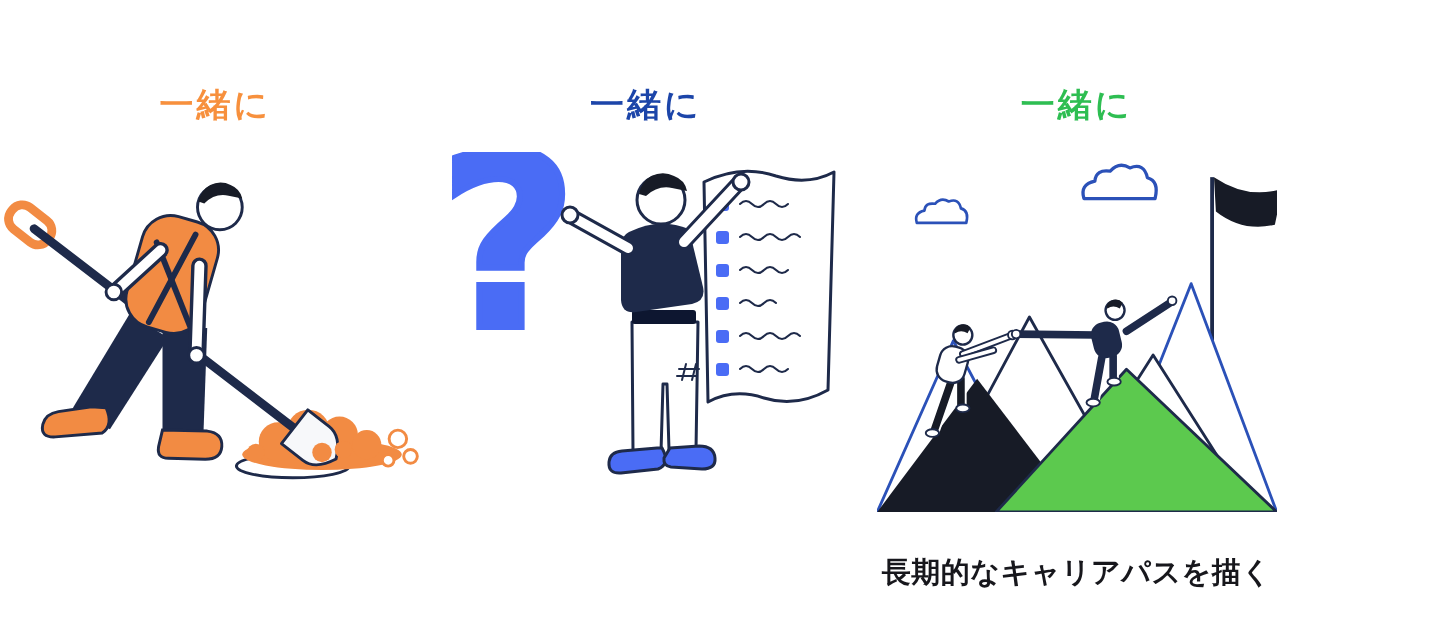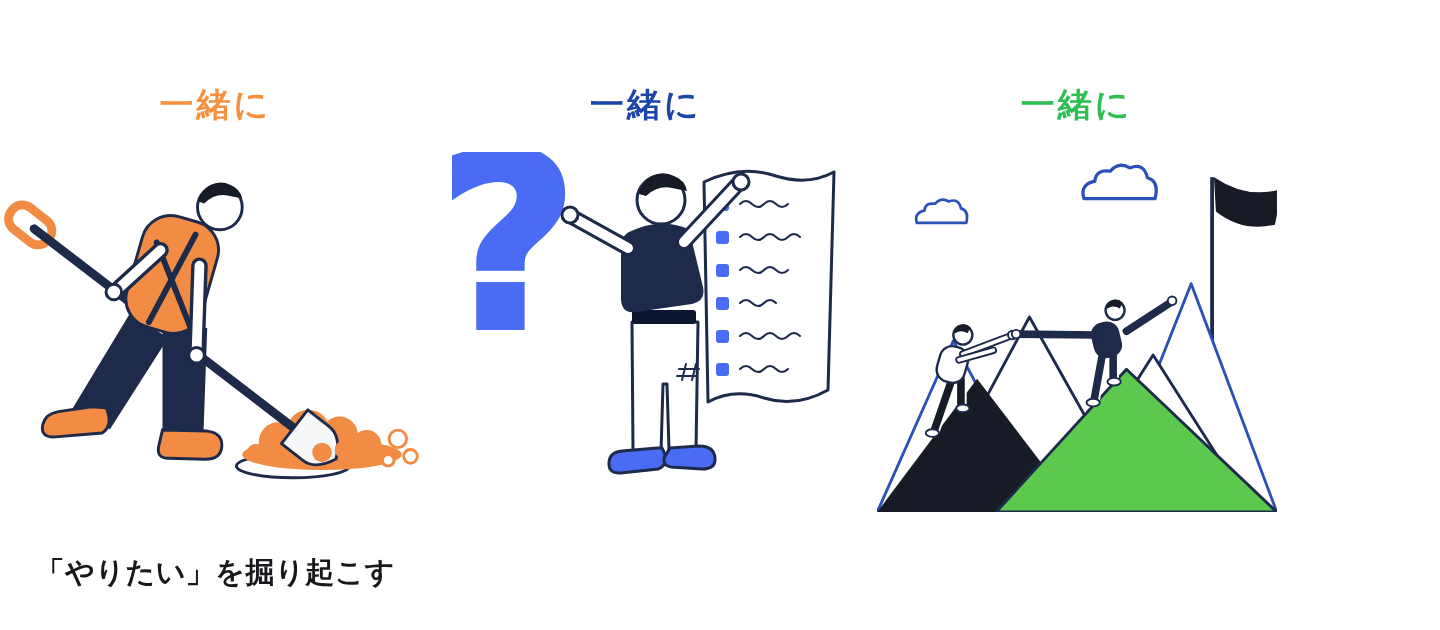--- a/index.html
+++ b/index.html
@@ -81,21 +81,20 @@
             <path d="M164 106 L118 148" stroke="#1E2A4A" stroke-width="17" stroke-linecap="round" fill="none"></path>
             <path d="M164 106 L118 148" stroke="#ffffff" stroke-width="10" stroke-linecap="round" fill="none"></path>
             <circle cx="116" cy="149" r="8" fill="#ffffff" stroke="#1E2A4A" stroke-width="3"></circle>
             <path d="M204 122 L201 212" stroke="#1E2A4A" stroke-width="17" stroke-linecap="round" fill="none"></path>
             <path d="M204 122 L201 212" stroke="#ffffff" stroke-width="10" stroke-linecap="round" fill="none"></path>
             <circle cx="201" cy="214" r="8" fill="#ffffff" stroke="#1E2A4A" stroke-width="3"></circle>
           </g>
         </g>
       </svg>
     </div>
-    <p class="caption">「やりたい」を掘り起こす</p>
   </section>
 
   <section class="col">
     <h2 class="heading" style="color: rgb(28, 69, 169);">一緒に</h2>
     <div class="illo">
       <svg width="400" height="350" viewBox="0 0 400 350">
 
         <text x="62" y="175" text-anchor="middle" font-size="240" font-weight="bold" font-family="'DejaVu Sans', sans-serif" fill="#4A6CF5" stroke="#4A6CF5" stroke-width="6">?</text>
 
         <g>
@@ -193,15 +192,16 @@
           <rect x="226" y="190" width="30" height="38" rx="13" fill="#1E2A4A" transform="rotate(-14 241 209)"></rect>
           <circle cx="250" cy="178" r="10" fill="#ffffff" stroke="#1E2A4A" stroke-width="2.5"></circle>
           <path d="M241 174 a10 10 0 0 1 17 -4 l-3 6 q-7 -4 -13 0 Z" fill="#171B26"></path>
           <path d="M230 204 L146 203" stroke="#1E2A4A" stroke-width="8" stroke-linecap="round" fill="none"></path>
           <circle cx="146" cy="203" r="4.5" fill="#ffffff" stroke="#1E2A4A" stroke-width="2"></circle>
           <path d="M262 200 L308 170" stroke="#1E2A4A" stroke-width="8" stroke-linecap="round" fill="none"></path>
           <circle cx="310" cy="168" r="4.5" fill="#ffffff" stroke="#1E2A4A" stroke-width="2"></circle>
         </g>
       </svg>
     </div>
+    <p class="caption">長期的なキャリアパスを描く</p>
   </section>
 
 </div>
 
 </body></html>

